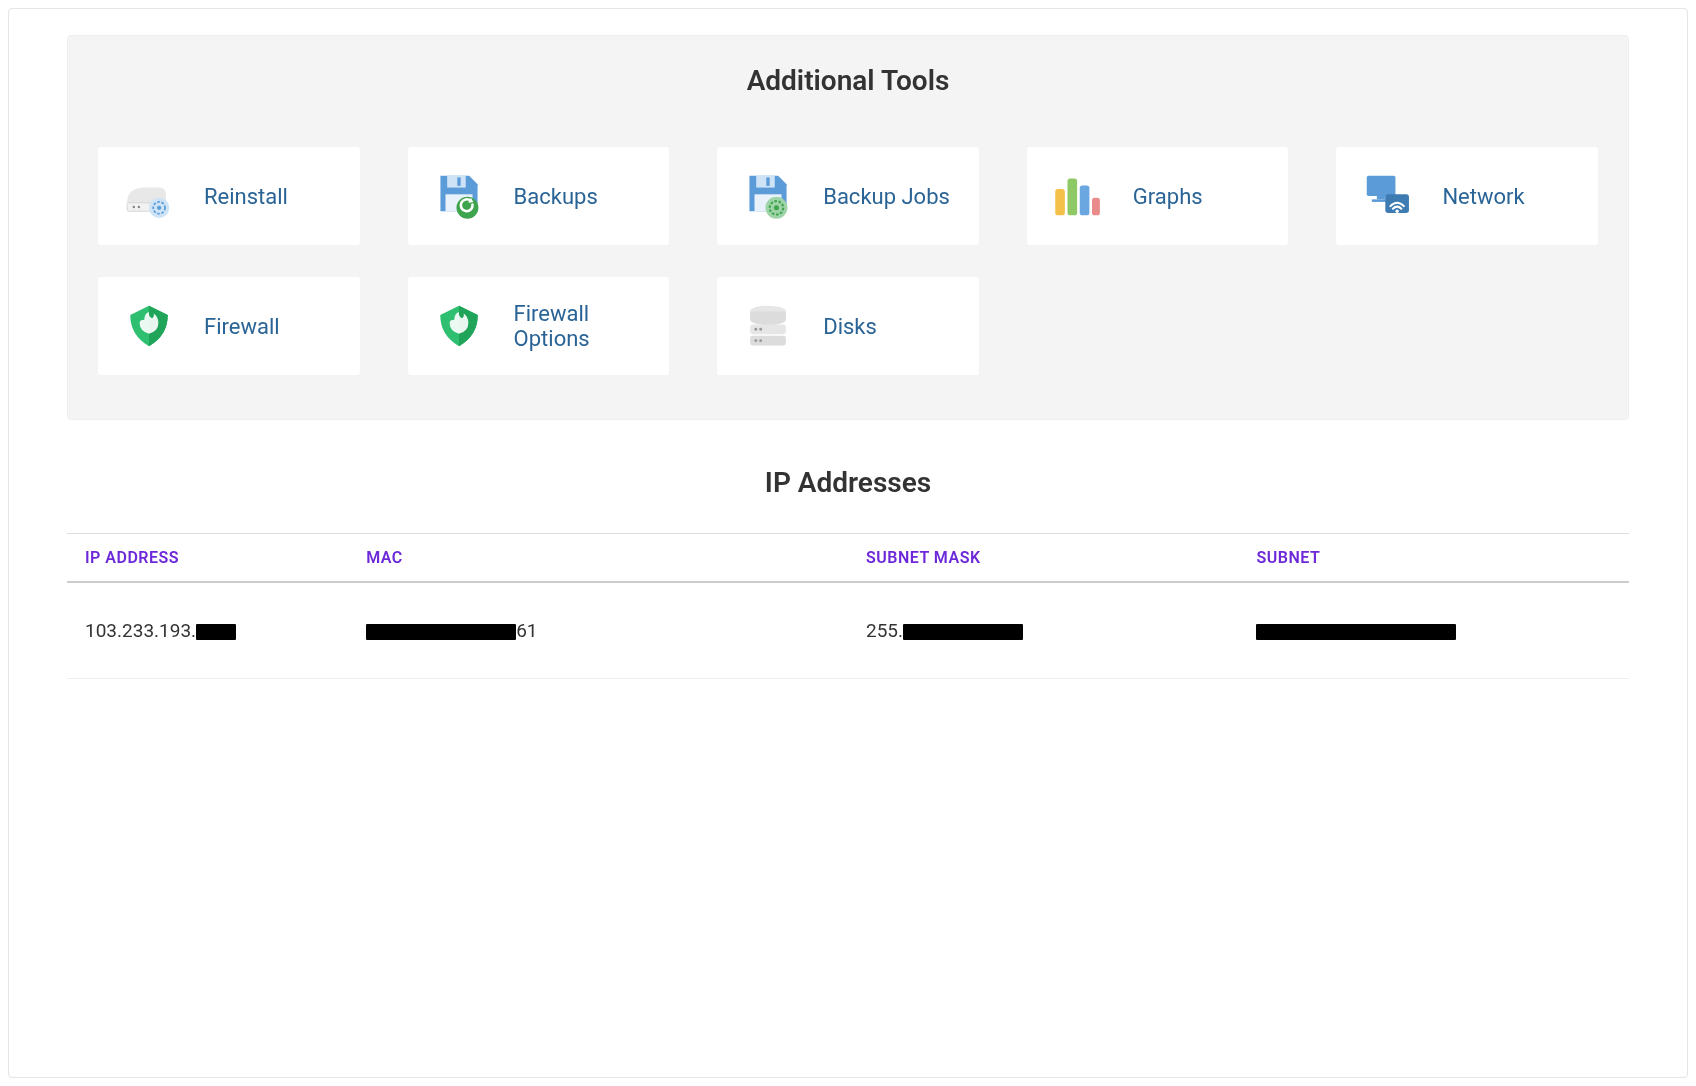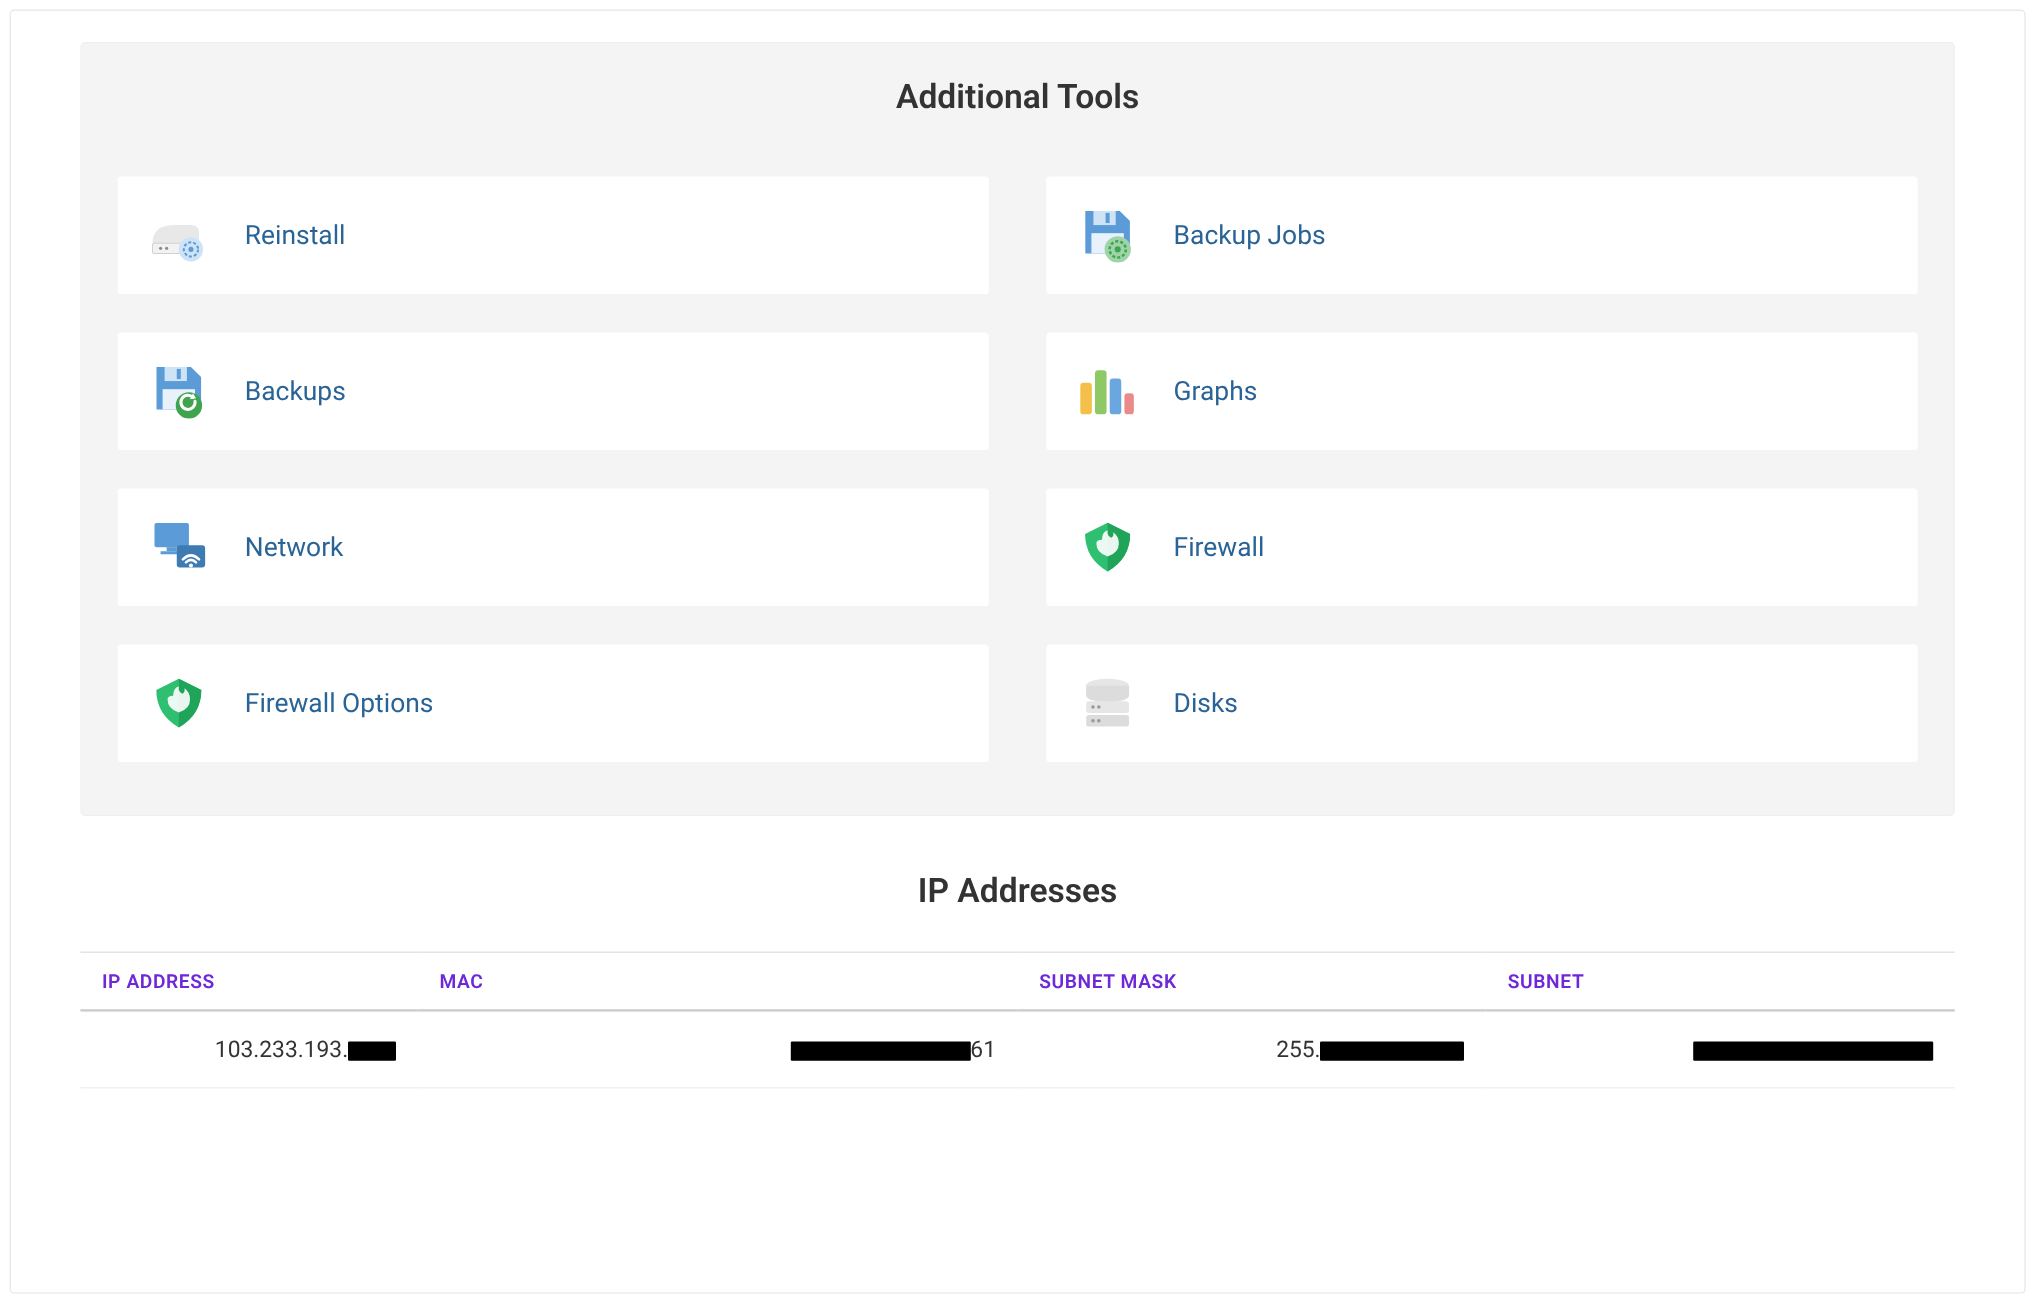--- a/index.html
+++ b/index.html
@@ -22,21 +22,21 @@
   }
   .tools-title {
     text-align: center;
     font-size: 28px;
     font-weight: 600;
     color: #333;
     margin-bottom: 50px;
   }
   .tools-grid {
     display: grid;
-    grid-template-columns: repeat(2, 1fr);
+    grid-template-columns: repeat(5, 1fr);
     gap: 32px 48px;
   }
   .tool-card {
     background: #fff;
     border-radius: 3px;
     display: flex;
     align-items: center;
     padding: 18px 22px;
     cursor: pointer;
     min-height: 98px;
@@ -72,26 +72,25 @@
     text-align: left;
     font-size: 16px;
     font-weight: 600;
     letter-spacing: 0.5px;
     color: #6d28d9;
     padding: 14px 18px;
     border-top: 1px solid #ddd;
     border-bottom: 2px solid #ccc;
   }
   table.ip-table tbody td {
-    padding: 20px 18px;
+    padding: 36px 18px;
     font-size: 19px;
     color: #333;
     border-bottom: 1px solid #eee;
     vertical-align: middle;
-    text-align: right;
   }
   .redact {
     display: inline-block;
     background: #000;
     height: 16px;
     vertical-align: middle;
     border-radius: 1px;
   }
 </style>
 </head>
@@ -118,41 +117,41 @@
         <span class="tool-label">Reinstall</span>
       </div>
 
       <div class="tool-card">
         <div class="tool-icon">
           <svg viewBox="0 0 64 64" width="54" height="54">
             <path d="M10 8 H44 L54 18 V50 H10 Z" fill="#5a9bd8"></path>
             <rect x="18" y="8" width="22" height="14" fill="#cfe3f7"></rect>
             <rect x="30" y="10" width="4" height="10" fill="#5a9bd8"></rect>
             <rect x="16" y="30" width="32" height="20" fill="#e9f2fb"></rect>
-            <circle cx="42" cy="46" r="13" fill="#9fd3a8"></circle>
-            <circle cx="42" cy="46" r="8" fill="none" stroke="#3fa44e" stroke-width="2.5" stroke-dasharray="3 2"></circle>
-            <circle cx="42" cy="46" r="3" fill="#3fa44e"></circle>
-          </svg>
-        </div>
-        <span class="tool-label">Backup Jobs</span>
+            <circle cx="42" cy="46" r="13" fill="#3fa44e"></circle>
+            <path d="M48 42 a7 7 0 1 1 -2 -4" fill="none" stroke="#fff" stroke-width="3" stroke-linecap="round"></path>
+            <path d="M46 34 l3 5 -6 1 z" fill="#fff"></path>
+          </svg>
+        </div>
+        <span class="tool-label">Backups</span>
       </div>
 
       <div class="tool-card">
         <div class="tool-icon">
           <svg viewBox="0 0 64 64" width="54" height="54">
             <path d="M10 8 H44 L54 18 V50 H10 Z" fill="#5a9bd8"></path>
             <rect x="18" y="8" width="22" height="14" fill="#cfe3f7"></rect>
             <rect x="30" y="10" width="4" height="10" fill="#5a9bd8"></rect>
             <rect x="16" y="30" width="32" height="20" fill="#e9f2fb"></rect>
-            <circle cx="42" cy="46" r="13" fill="#3fa44e"></circle>
-            <path d="M48 42 a7 7 0 1 1 -2 -4" fill="none" stroke="#fff" stroke-width="3" stroke-linecap="round"></path>
-            <path d="M46 34 l3 5 -6 1 z" fill="#fff"></path>
-          </svg>
-        </div>
-        <span class="tool-label">Backups</span>
+            <circle cx="42" cy="46" r="13" fill="#9fd3a8"></circle>
+            <circle cx="42" cy="46" r="8" fill="none" stroke="#3fa44e" stroke-width="2.5" stroke-dasharray="3 2"></circle>
+            <circle cx="42" cy="46" r="3" fill="#3fa44e"></circle>
+          </svg>
+        </div>
+        <span class="tool-label">Backup Jobs</span>
       </div>
 
       <div class="tool-card">
         <div class="tool-icon">
           <svg viewBox="0 0 64 64" width="56" height="56">
             <rect x="6" y="24" width="11" height="30" rx="3" fill="#f5c04a"></rect>
             <rect x="20" y="12" width="11" height="42" rx="3" fill="#8fc966"></rect>
             <rect x="34" y="20" width="11" height="34" rx="3" fill="#6aa6e0"></rect>
             <rect x="48" y="34" width="9" height="20" rx="3" fill="#e98b8b"></rect>
           </svg>

